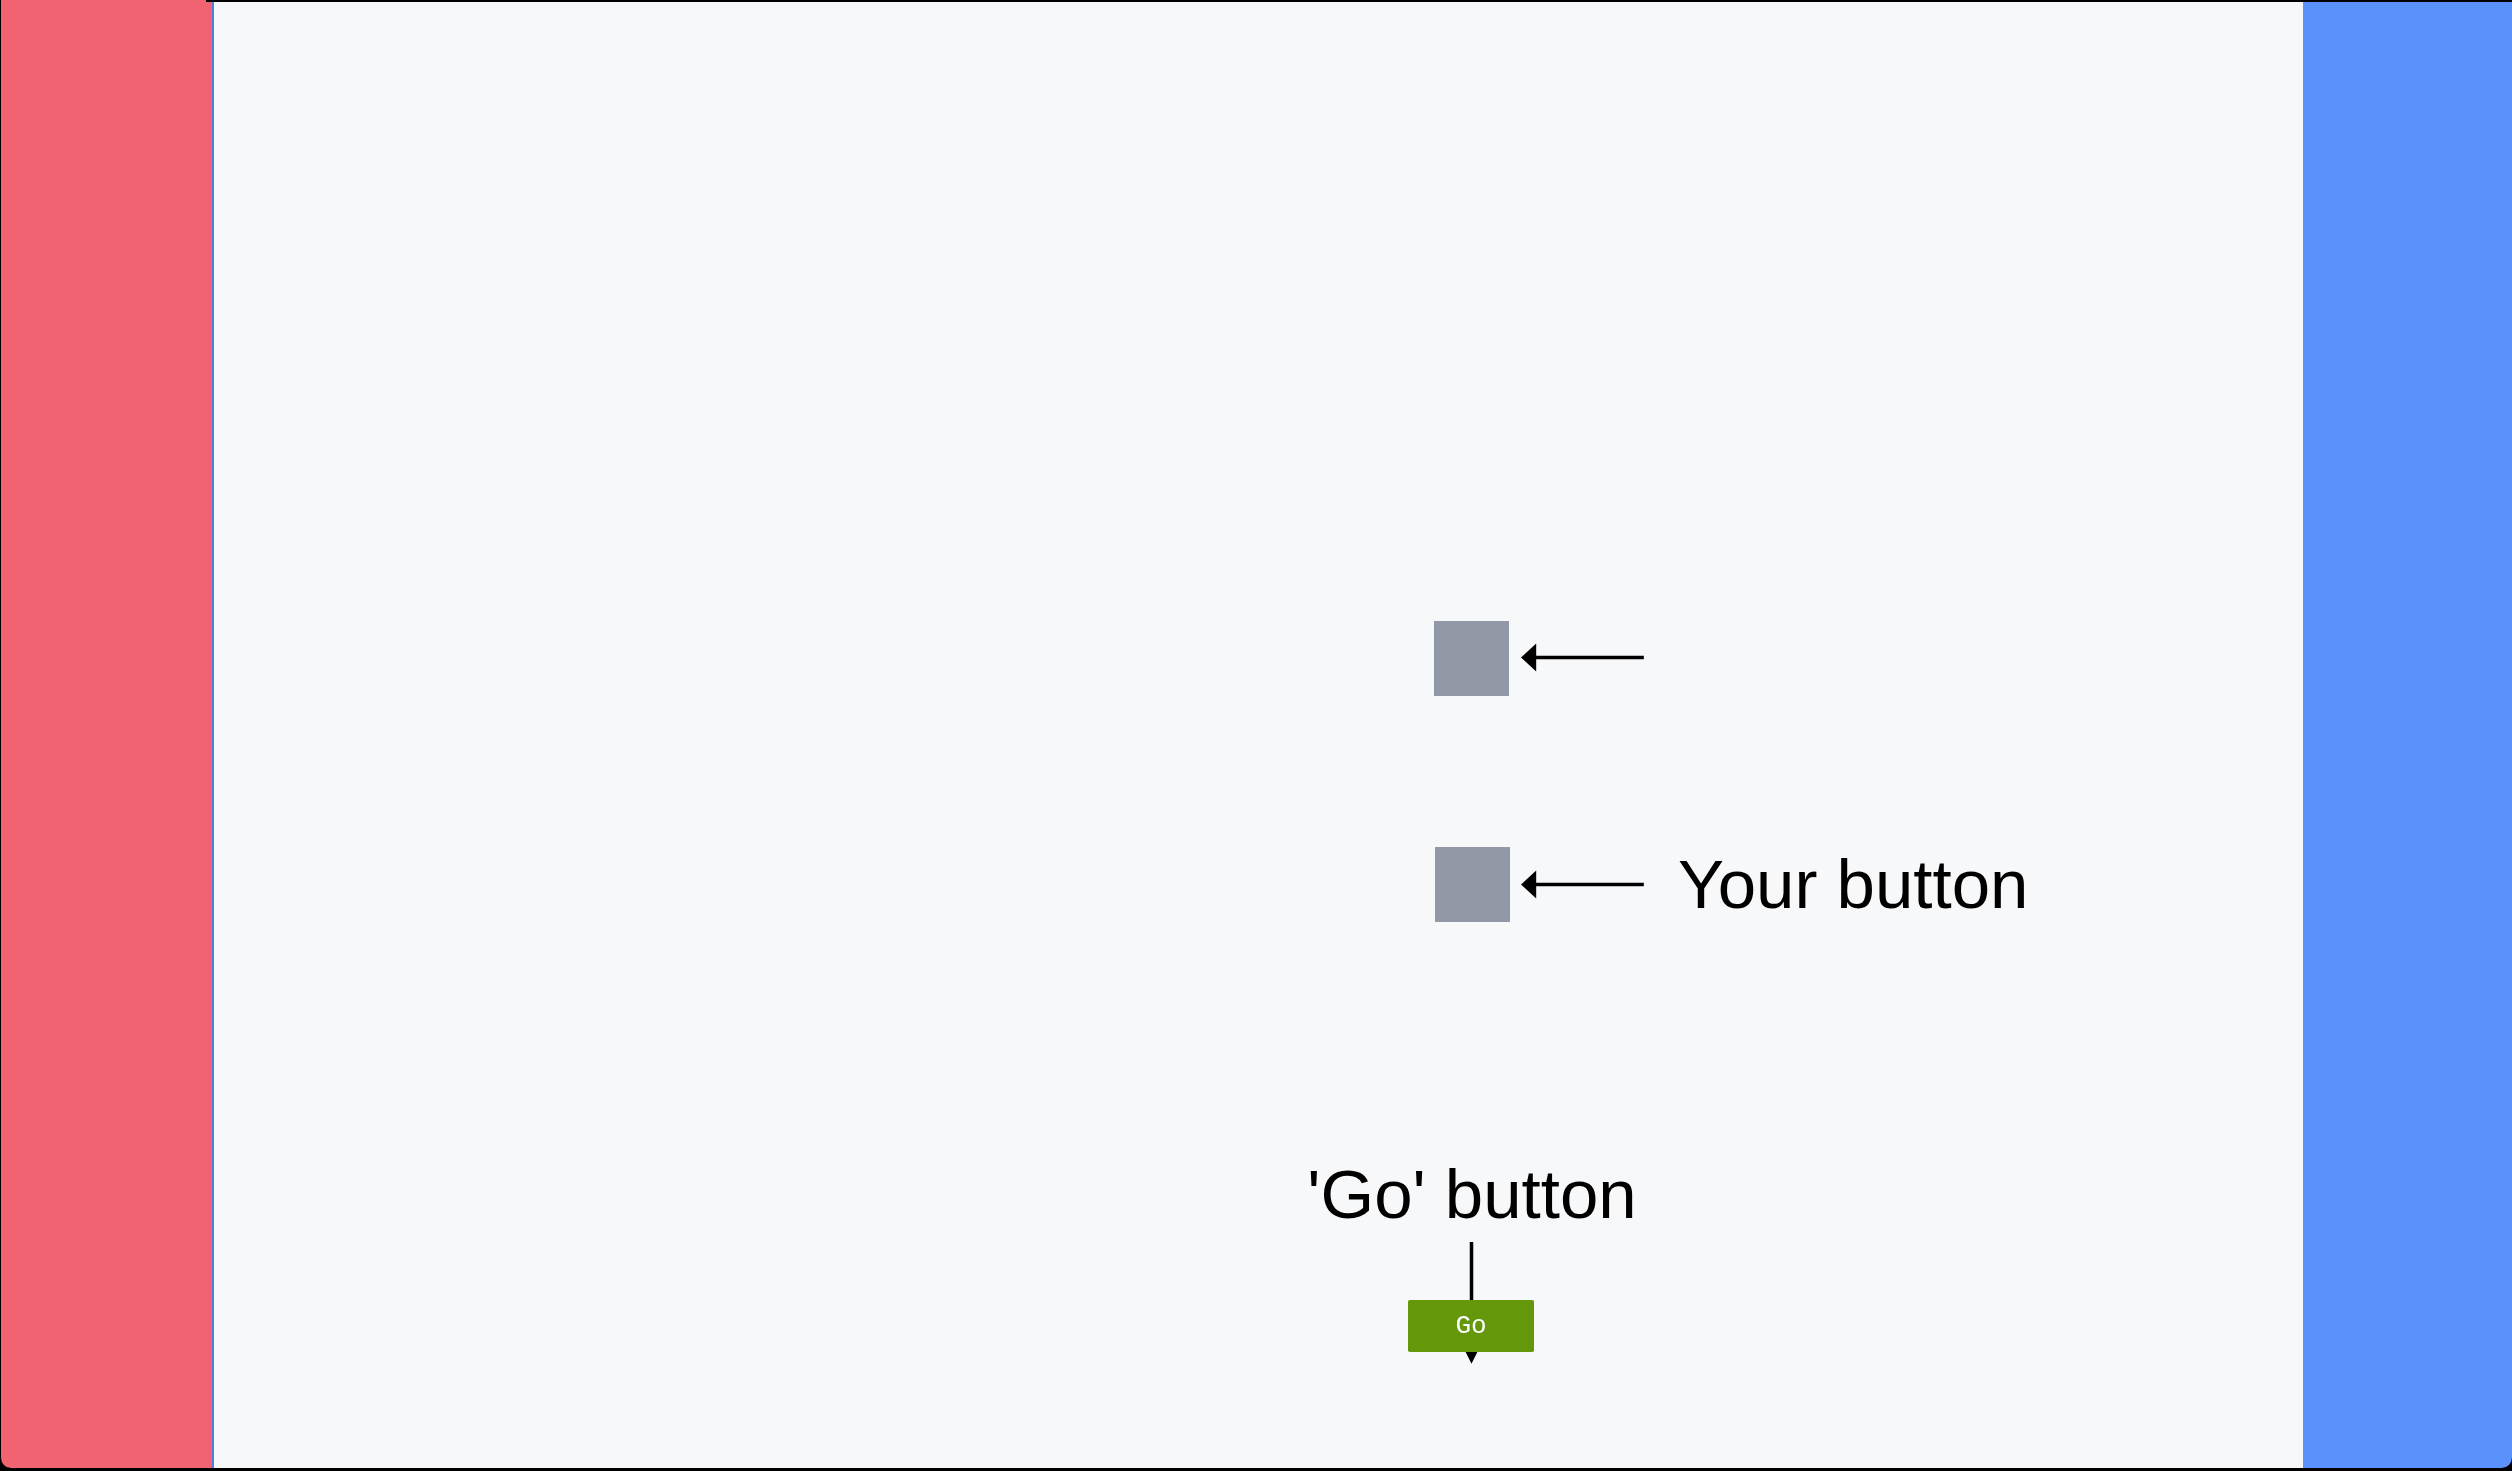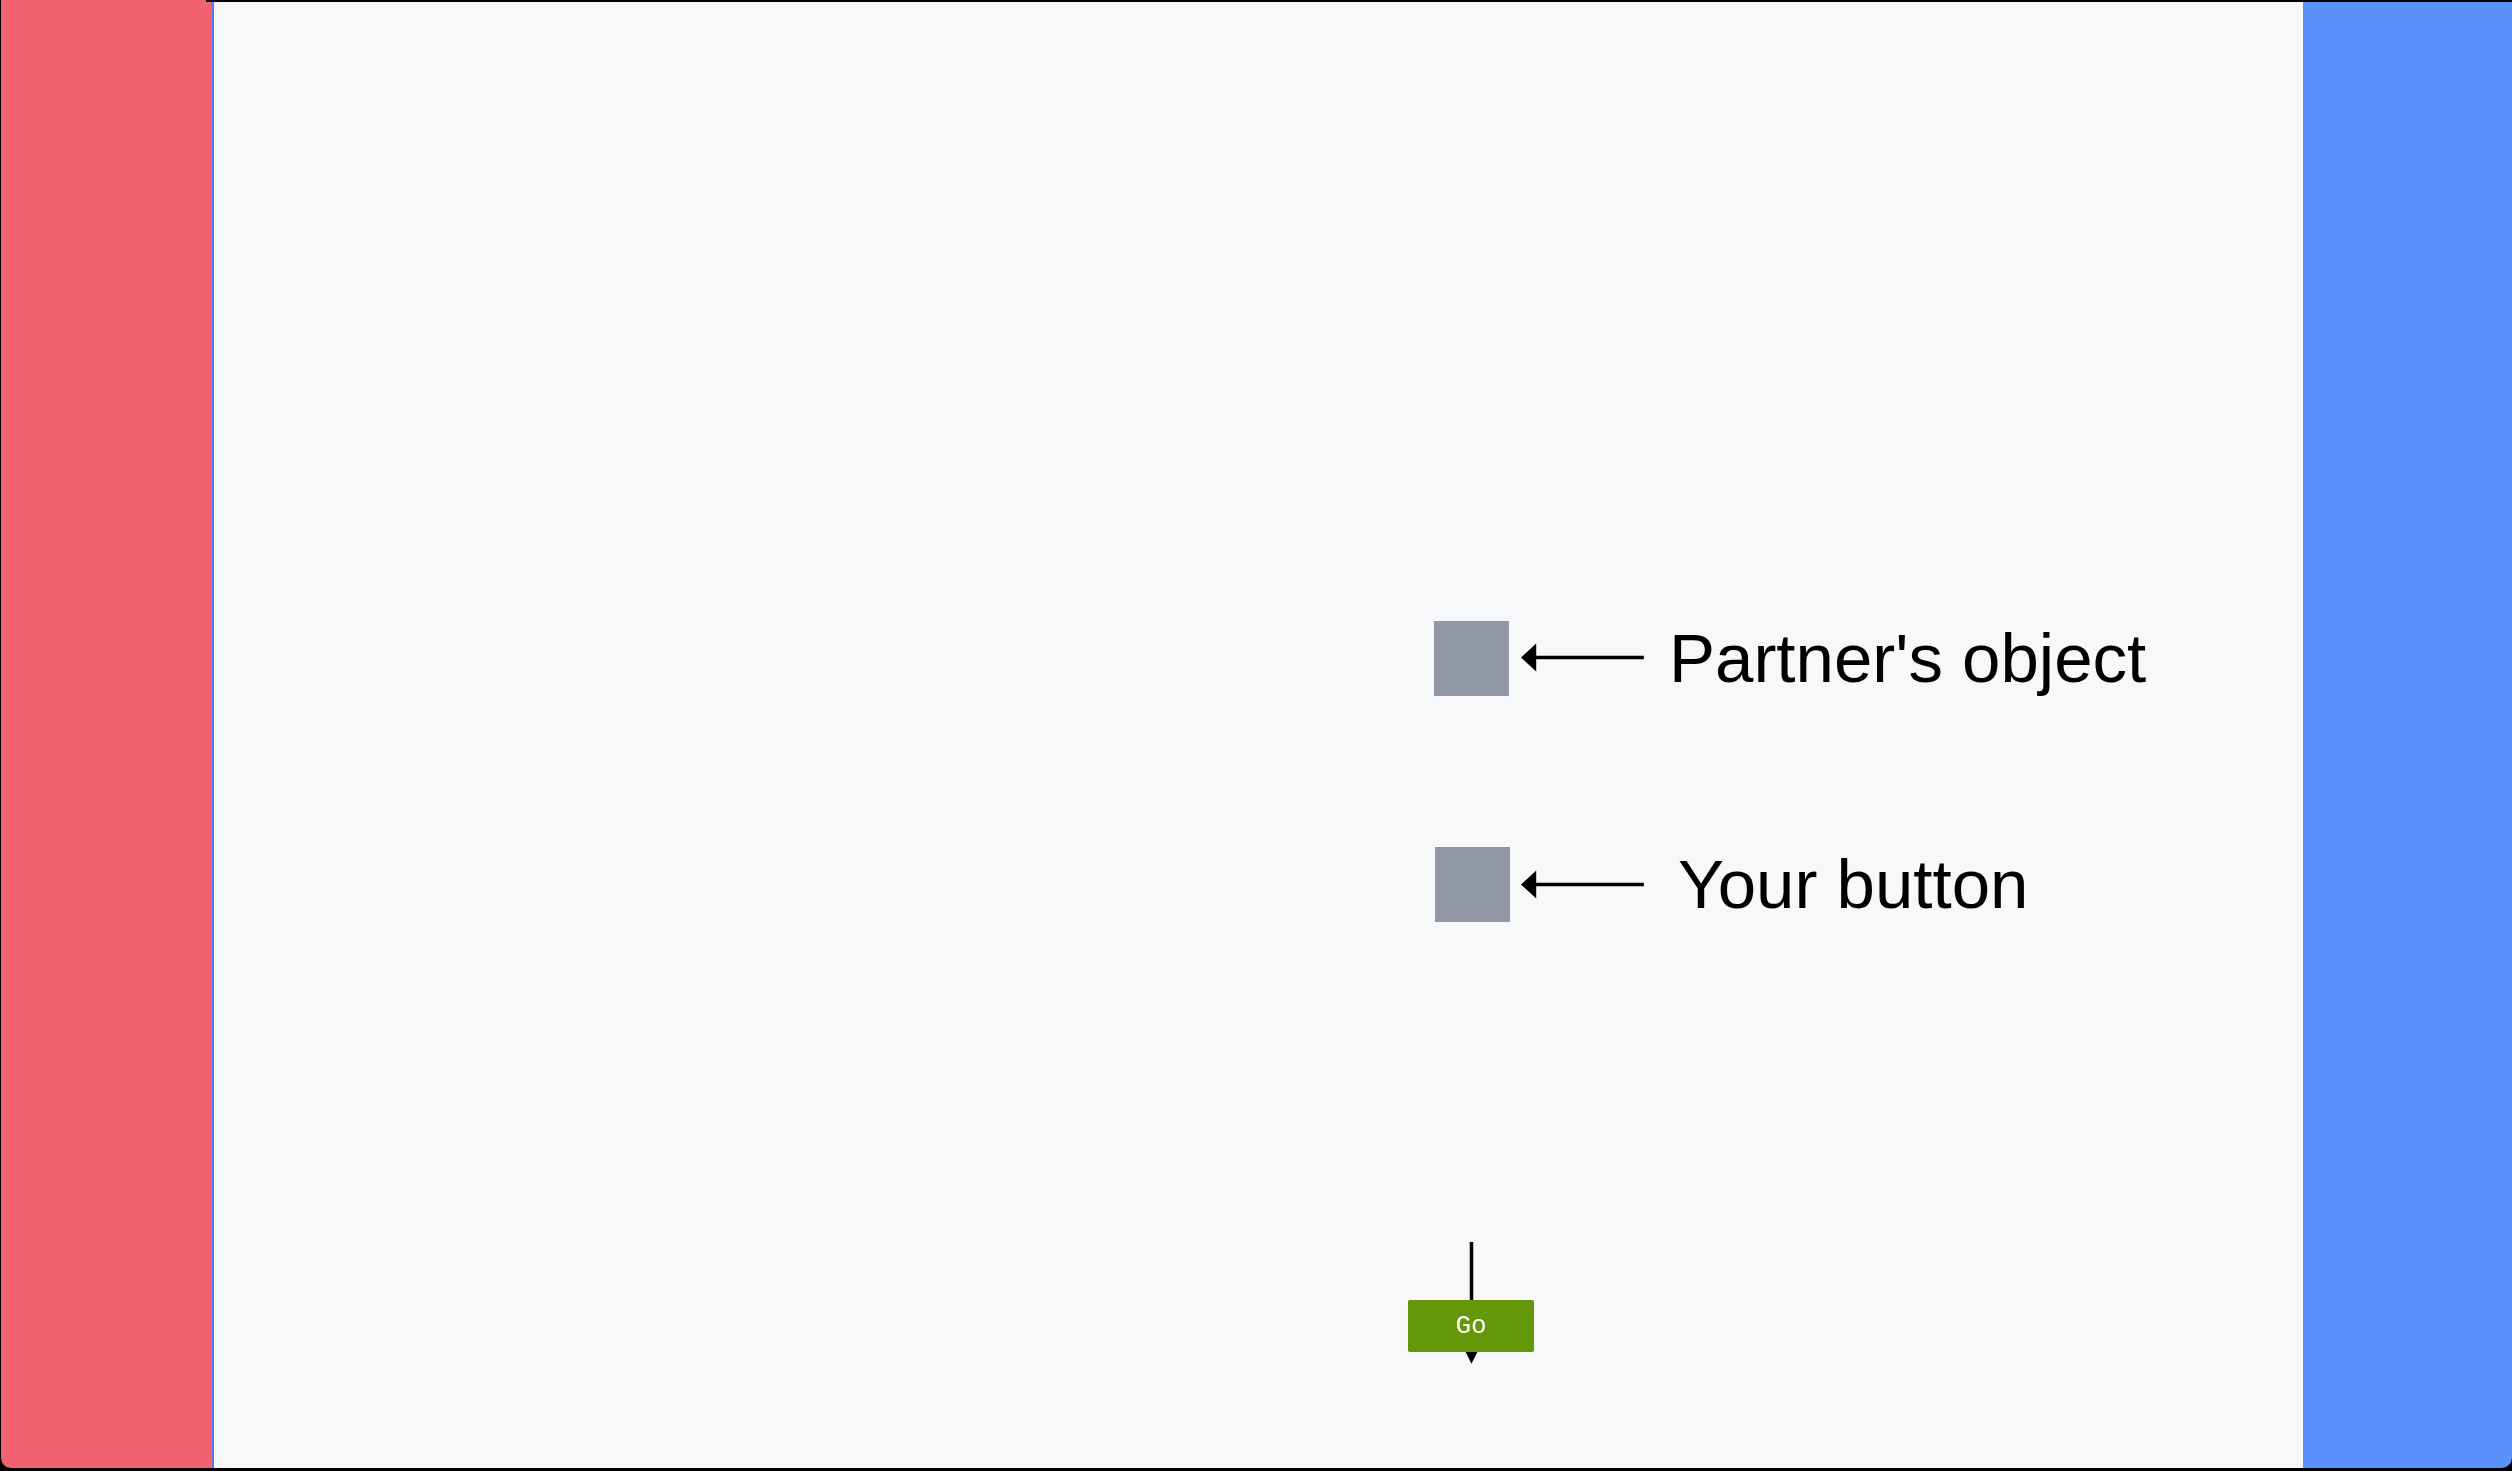--- a/index.html
+++ b/index.html
@@ -107,31 +107,31 @@
 
   <div id="play-area">
 
     <div id="partner-object" class="object-square"></div>
 
     <svg id="arrow-partner" class="arrow-svg" width="124" height="33" viewBox="0 0 212 56">
       <line x1="24" y1="28" x2="210" y2="28" stroke="#000000" stroke-width="6"></line>
       <polygon points="0,28 26,4 26,52" fill="#000000"></polygon>
     </svg>
 
-    <div id="partner-object-label" class="annotation-label">Partner's object</div>
 
     <div id="your-object" class="object-square"></div>
 
     <svg id="arrow-your" class="arrow-svg" width="124" height="33" viewBox="0 0 212 56">
       <line x1="24" y1="28" x2="210" y2="28" stroke="#000000" stroke-width="6"></line>
       <polygon points="0,28 26,4 26,52" fill="#000000"></polygon>
     </svg>
 
     <div id="your-object-label" class="annotation-label">Your button</div>
 
+    <div id="go-button-label" class="annotation-label">'Go' button</div>
 
     <svg id="arrow-go" class="arrow-svg" width="33" height="123" viewBox="0 0 56 210">
       <line x1="28" y1="0" x2="28" y2="162" stroke="#000000" stroke-width="6"></line>
       <polygon points="28,208 4,160 52,160" fill="#000000"></polygon>
     </svg>
 
     <button id="go-button">
       <span>Go</span>
     </button>
 

